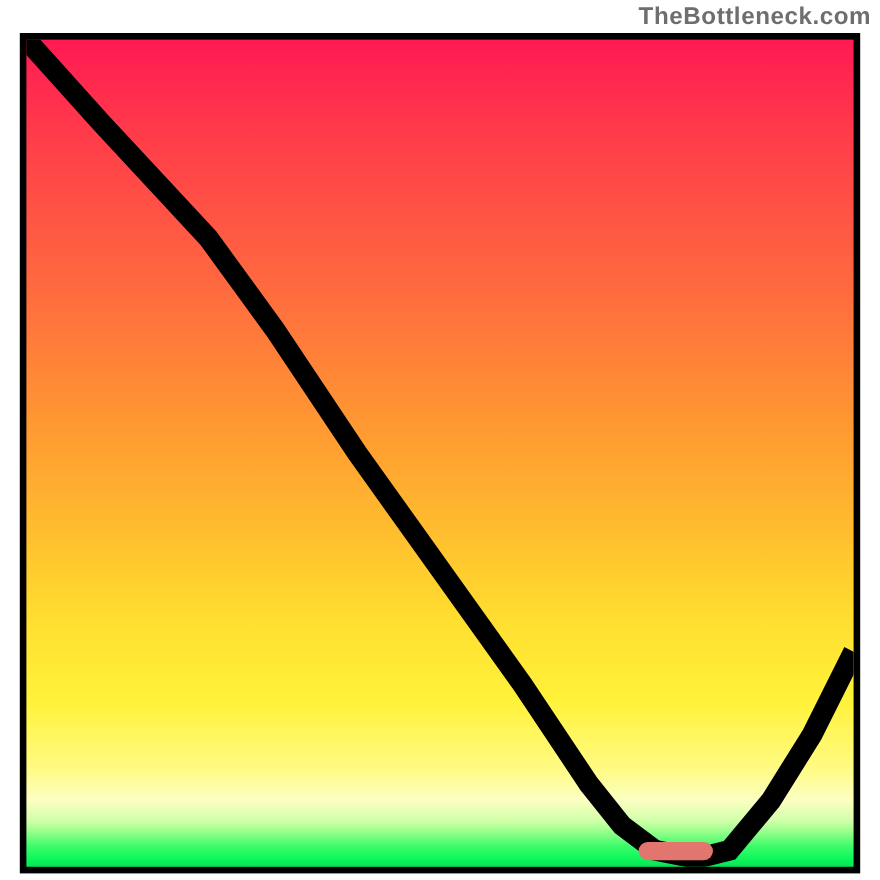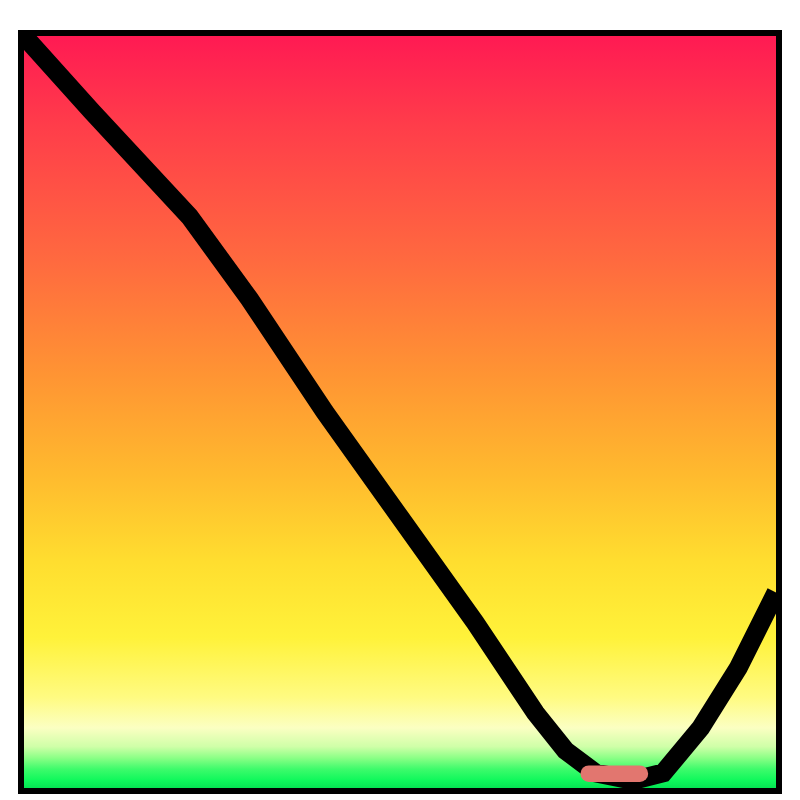--- a/index.html
+++ b/index.html
@@ -76,20 +76,21 @@
   }
   .marker-bar {
     fill: #e2766f;
   }
 </style>
 </head>
 <body>
 
 <div class="stage">
 
+  <div class="attribution">TheBottleneck.com</div>
 
   <div class="plot-frame">
     <div class="gradient-area"></div>
 
     <svg class="curve" viewBox="0 0 100 100" preserveAspectRatio="none">
 
       <path class="curve-path" d="M 0 0
                L 9 10
                L 22 24
                L 30 35

